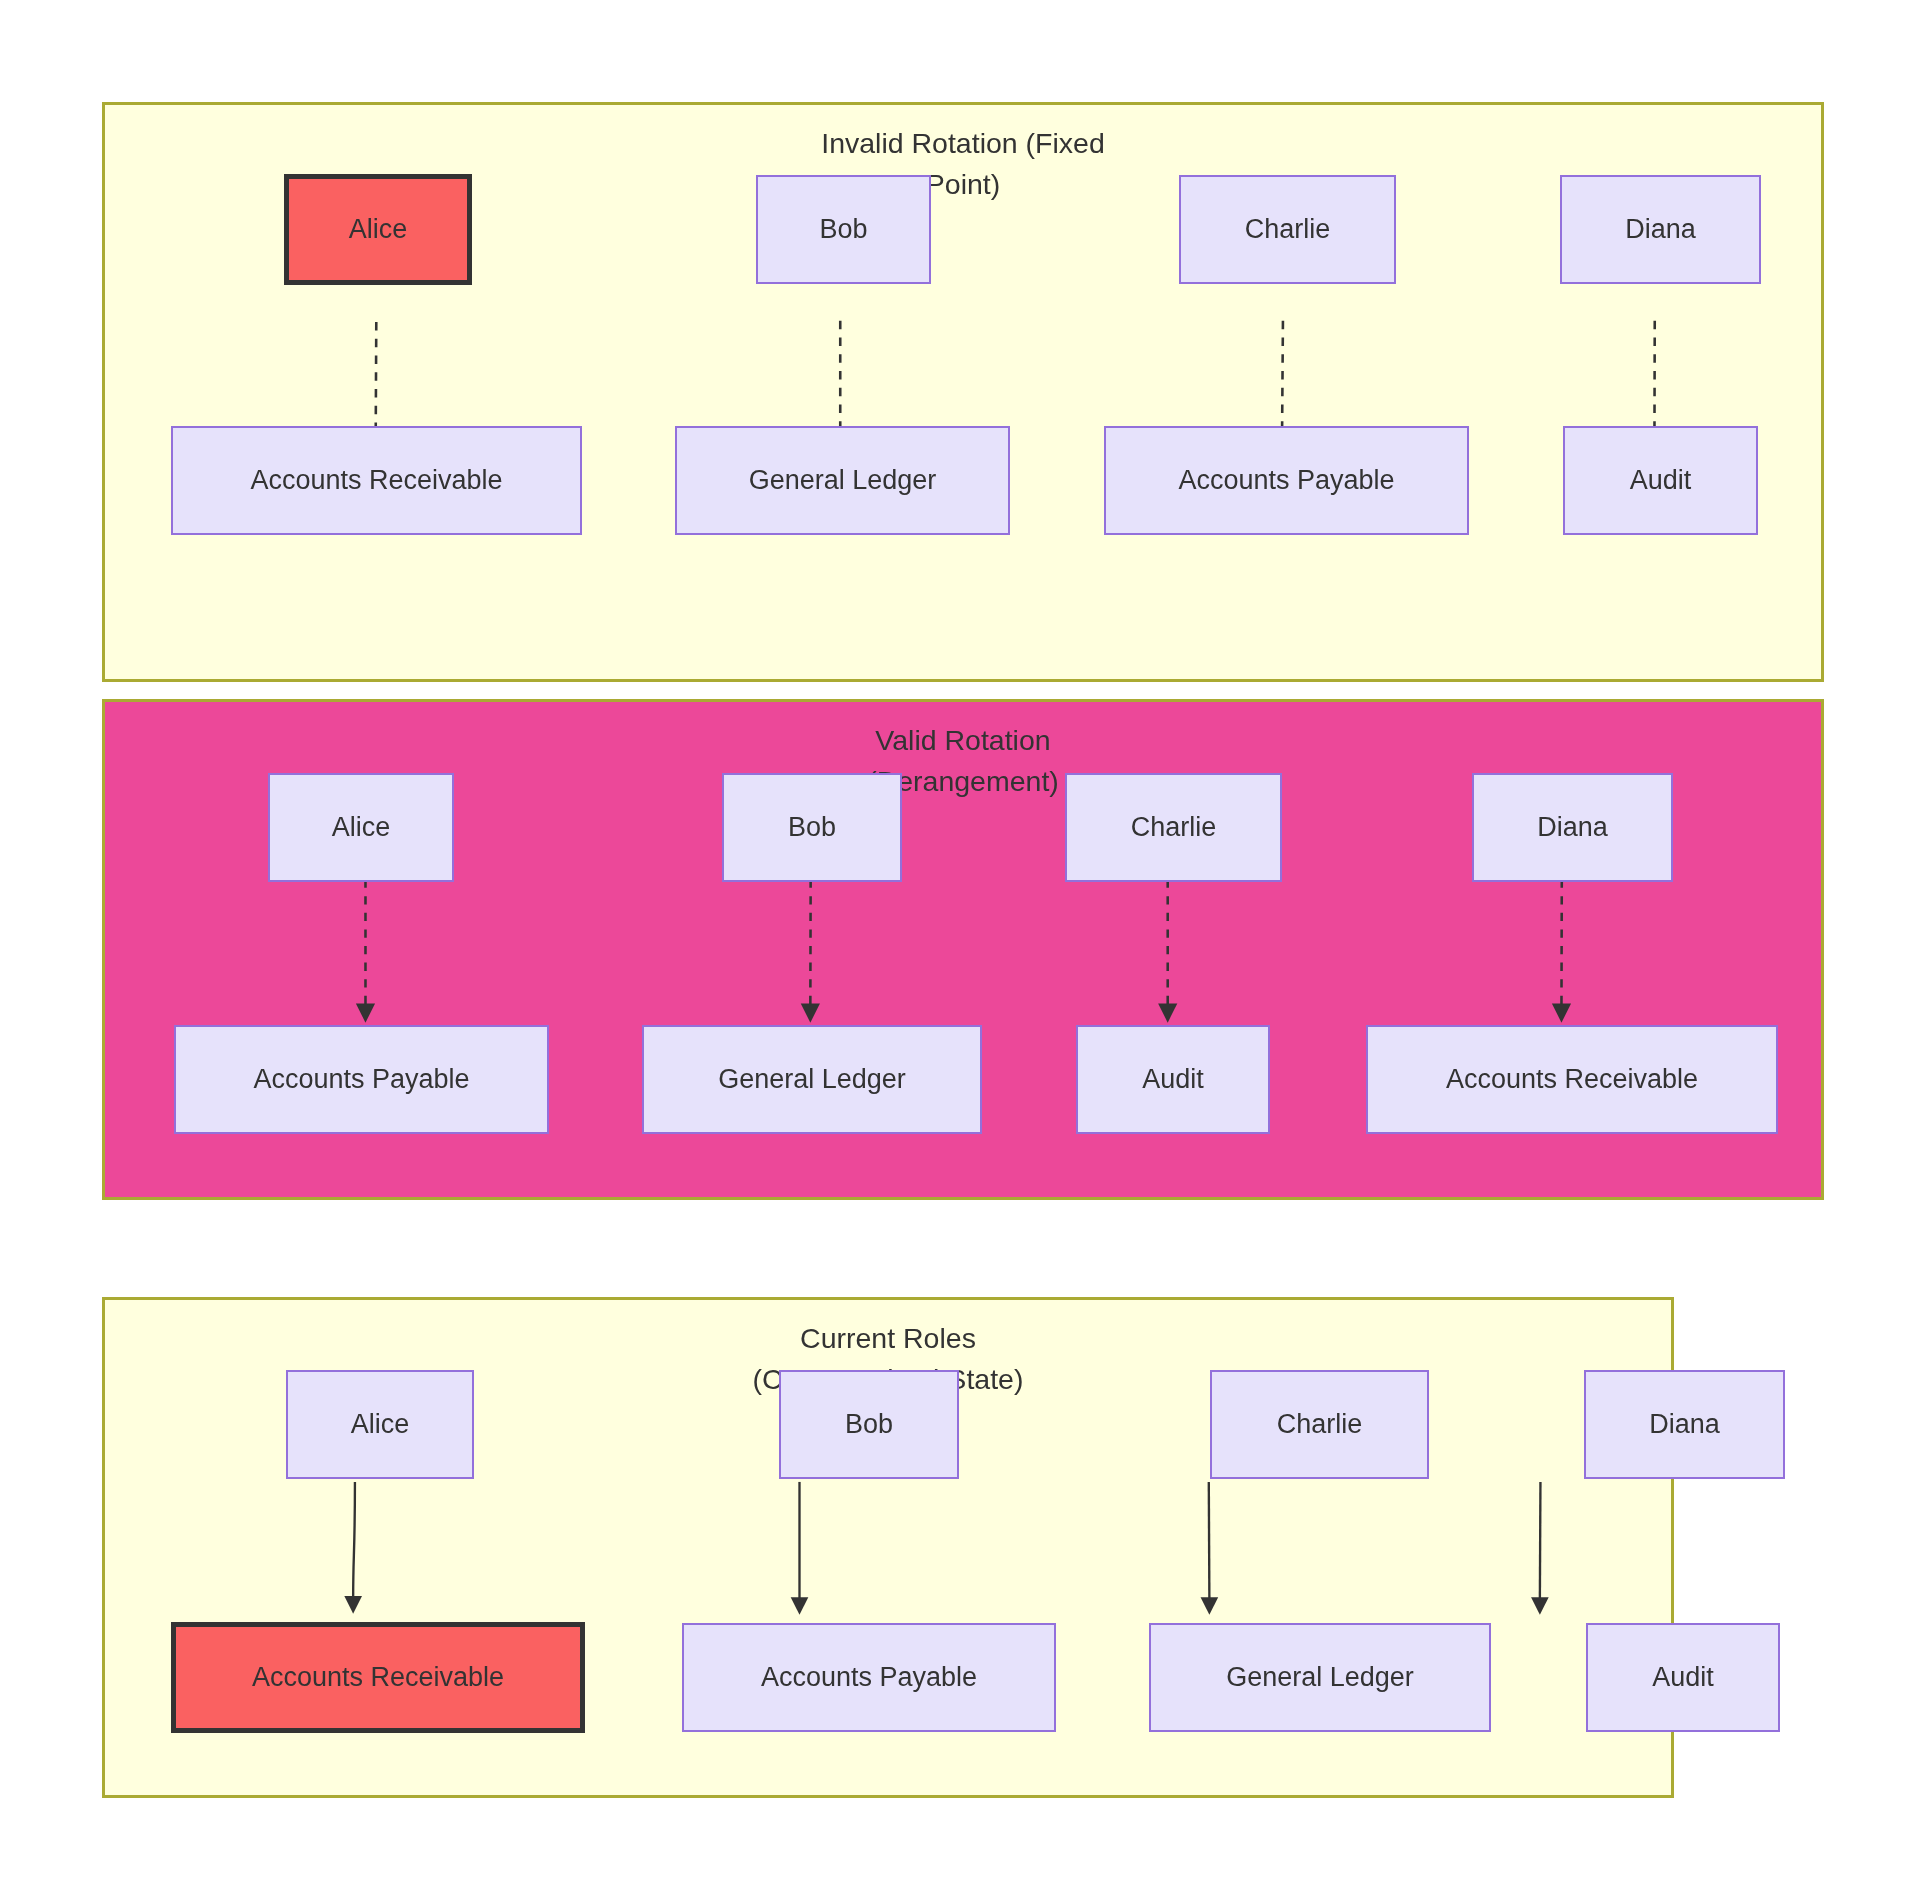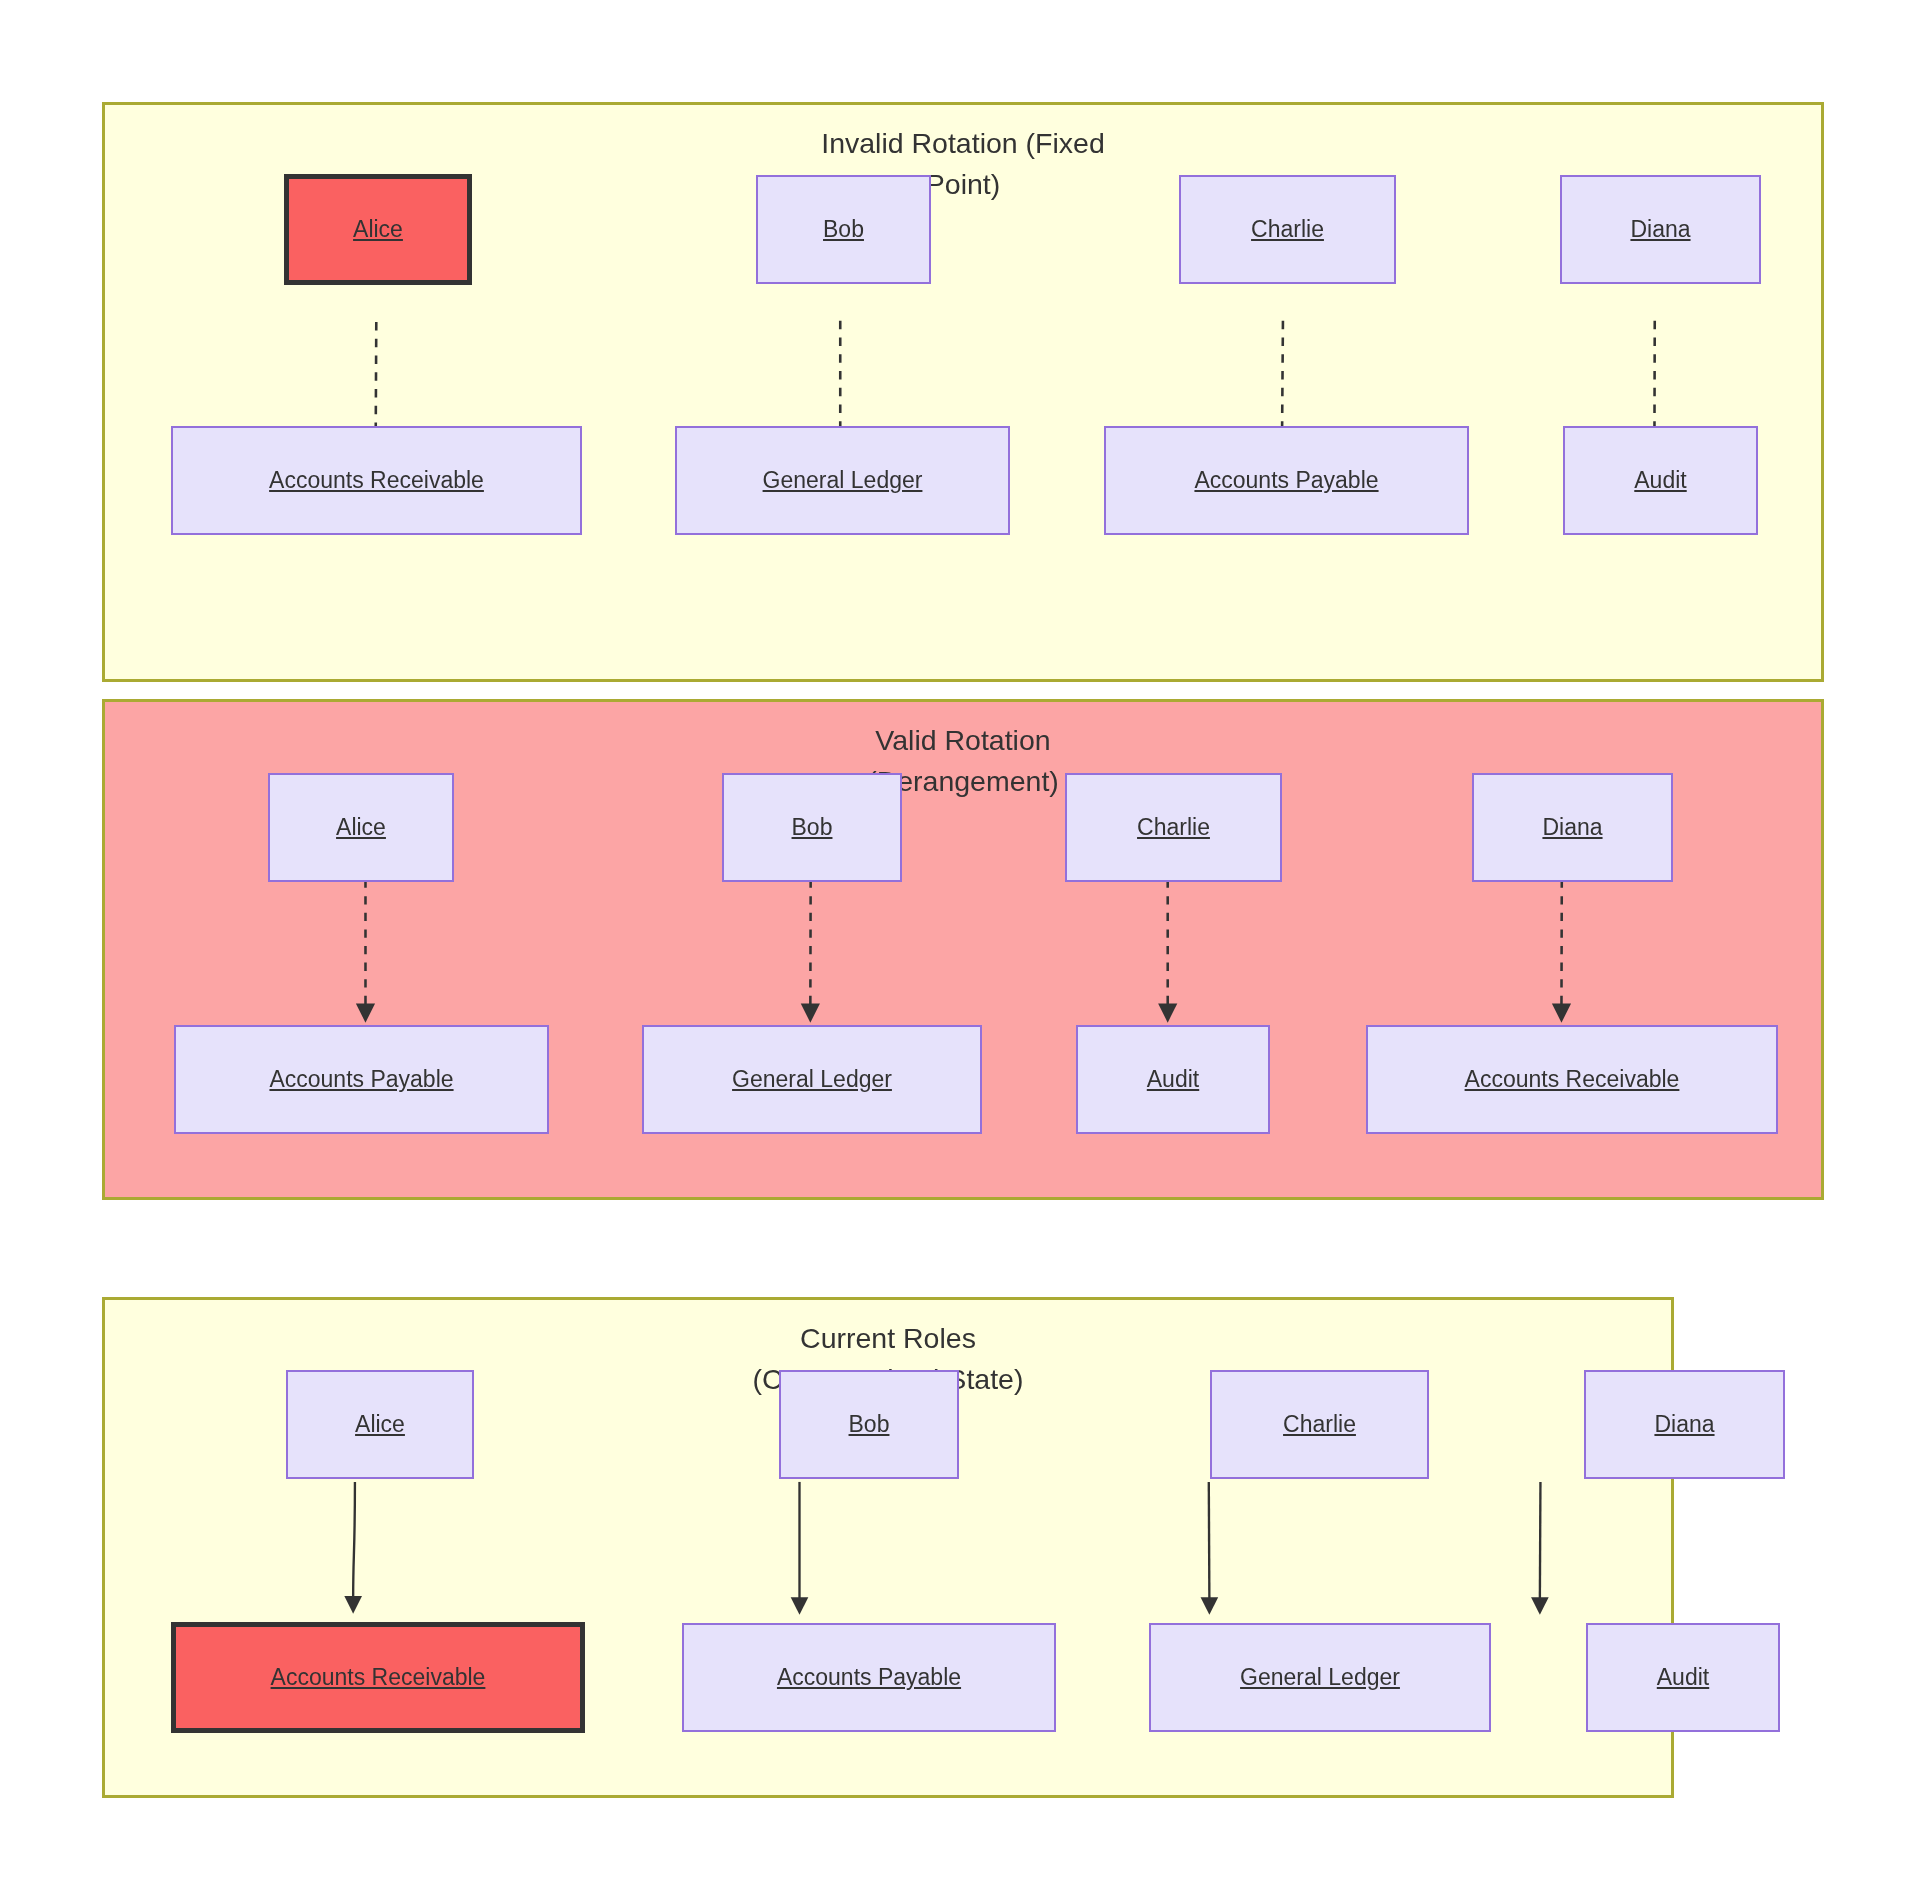--- a/index.html
+++ b/index.html
@@ -41,24 +41,23 @@
   }
   .node {
     position: absolute;
     box-sizing: border-box;
     background: #e6e2fb;
     border: 2.6px solid #9370db;
     display: flex;
     align-items: center;
     justify-content: center;
     color: #333333;
-    font-size: 23px;
+    font-size: 27px;
     text-align: center;
     line-height: 1.1;
-    text-decoration: underline;
   }
   .node.highlight {
     background: #fa6161;
     border: 5.2px solid #333333;
   }
   .node-label {
     display: block;
     padding: 0 6.5px;
     white-space: nowrap;
   }
@@ -129,21 +128,21 @@
       <div class="node" style="left: 570px; top: 321px; width: 335px; height: 109px; background: rgb(230, 226, 251); border-color: rgb(147, 112, 219);">
         <span class="node-label" style="color: rgb(51, 51, 51);">General Ledger</span>
       </div>
       <div class="node" style="left: 999px; top: 321px; width: 365px; height: 109px; background: rgb(230, 226, 251); border-color: rgb(147, 112, 219);">
         <span class="node-label" style="color: rgb(51, 51, 51);">Accounts Payable</span>
       </div>
       <div class="node" style="left: 1458px; top: 321px; width: 195px; height: 109px; background: rgb(230, 226, 251); border-color: rgb(147, 112, 219);">
         <span class="node-label" style="color: rgb(51, 51, 51);">Audit</span>
       </div>
     </div>
-    <div class="subgraph" style="left: 102px; top: 699px; width: 1722px; height: 501px; background: #fca5a5; border-color: rgb(170, 170, 51);">
+    <div class="subgraph" style="left: 102px; top: 699px; width: 1722px; height: 501px; background: #ec4899; border-color: rgb(170, 170, 51);">
       <div class="subgraph-title" style="color: rgb(51, 51, 51);">
         <span class="tline">Valid Rotation</span>
         <span class="tline">(Derangement)</span>
       </div>
       <svg class="edge-svg" viewBox="0 0 2663 775" width="1722" height="501">
         <g>
           <path class="edge-line dashed" stroke="#333333" d="M 396 278 L 396 474"></path>
           <polygon class="arrowhead" fill="#333333" points="381,472 411,472 396,502"></polygon>
         </g>
         <g>

